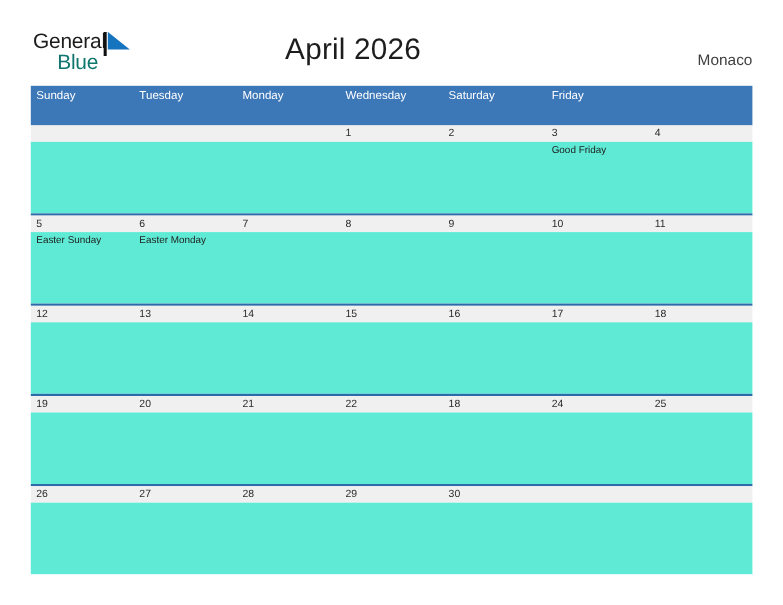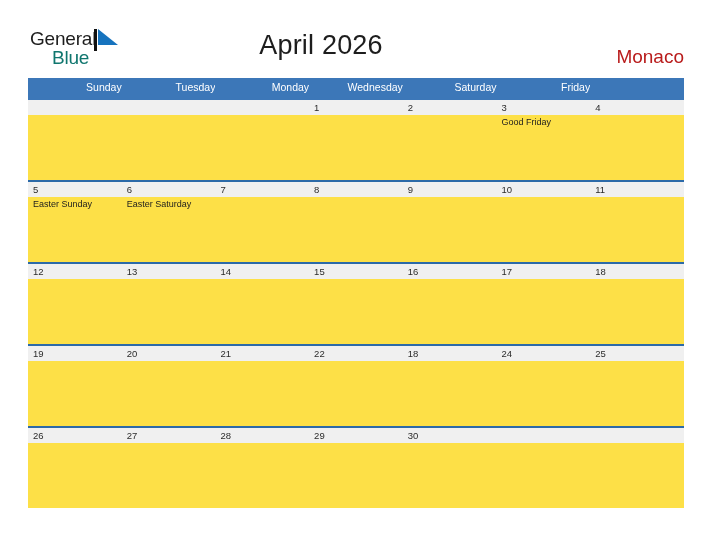--- a/index.html
+++ b/index.html
@@ -71,38 +71,37 @@
     text-align: center;
     font-size: 27px;
     color: #1d1d1d;
     letter-spacing: 0.2px;
   }
 
   .location {
     position: absolute;
     right: 28px;
     top: 46px;
-    font-size: 19px;
-    color: #b91c1c;
+    font-size: 14px;
+    color: #404040;
   }
 
   
   .calendar {
     position: absolute;
     left: 28px;
     top: 78px;
     width: 656px;
   }
 
   .dow-row {
     display: flex;
     width: 656px;
-    height: 22px;
+    height: 36px;
     background: #3c77b8;
-    text-align: right;
   }
   .dow {
     width: 93.714px;
     box-sizing: border-box;
     padding-left: 5px;
     font-size: 10.5px;
     color: #ffffff;
     line-height: 18px;
     white-space: nowrap;
     overflow: hidden;
@@ -131,21 +130,21 @@
     line-height: 15px;
   }
   .num.empty {
     color: transparent;
   }
 
   .events-row {
     display: flex;
     width: 656px;
     height: 65px;
-    background: #fde047;
+    background: #5eead4;
   }
   .evcell {
     width: 93.714px;
     box-sizing: border-box;
     padding: 1px 4px 0 5px;
   }
   .event {
     font-size: 9px;
     color: #1d1d1d;
     line-height: 12px;
@@ -216,21 +215,21 @@
             <div class="num">8</div>
             <div class="num">9</div>
             <div class="num">10</div>
             <div class="num">11</div>
           </div>
           <div class="events-row">
             <div class="evcell">
               <div class="event">Easter Sunday</div>
             </div>
             <div class="evcell">
-              <div class="event">Easter Saturday</div>
+              <div class="event">Easter Monday</div>
             </div>
             <div class="evcell"></div>
             <div class="evcell"></div>
             <div class="evcell"></div>
             <div class="evcell"></div>
             <div class="evcell"></div>
           </div>
         </div>
         <div class="week">
           <div class="nums-row">

